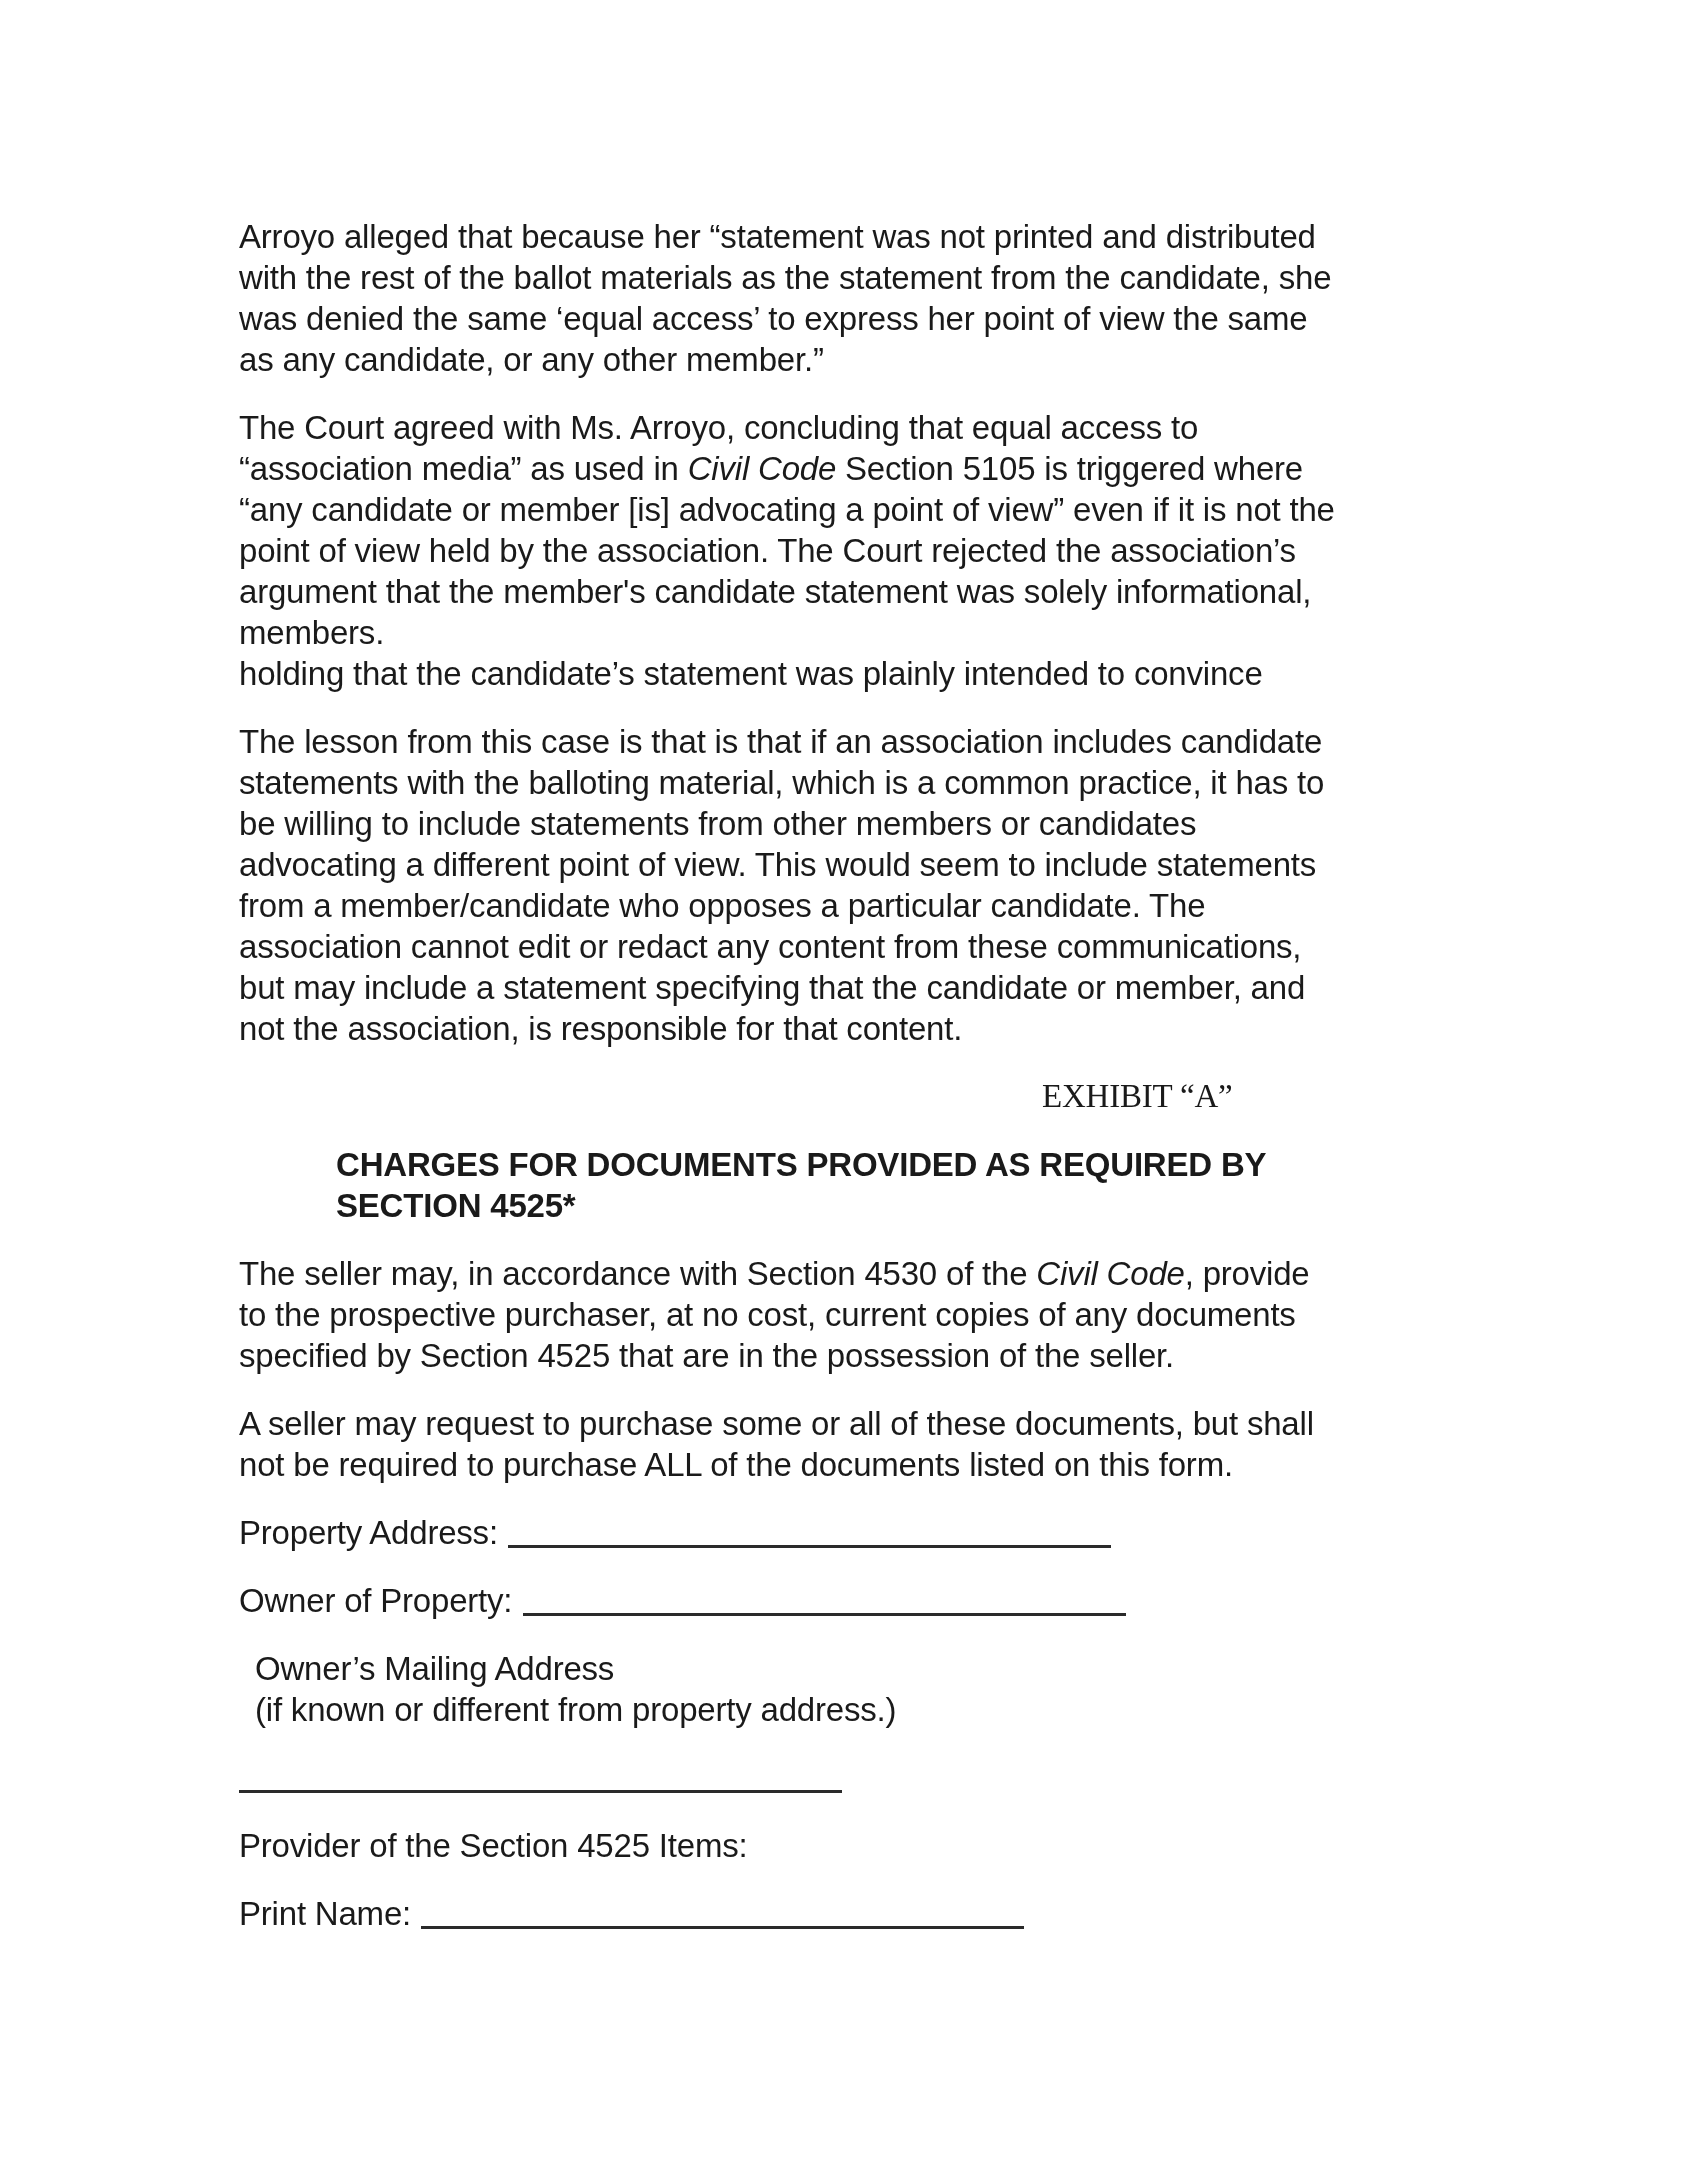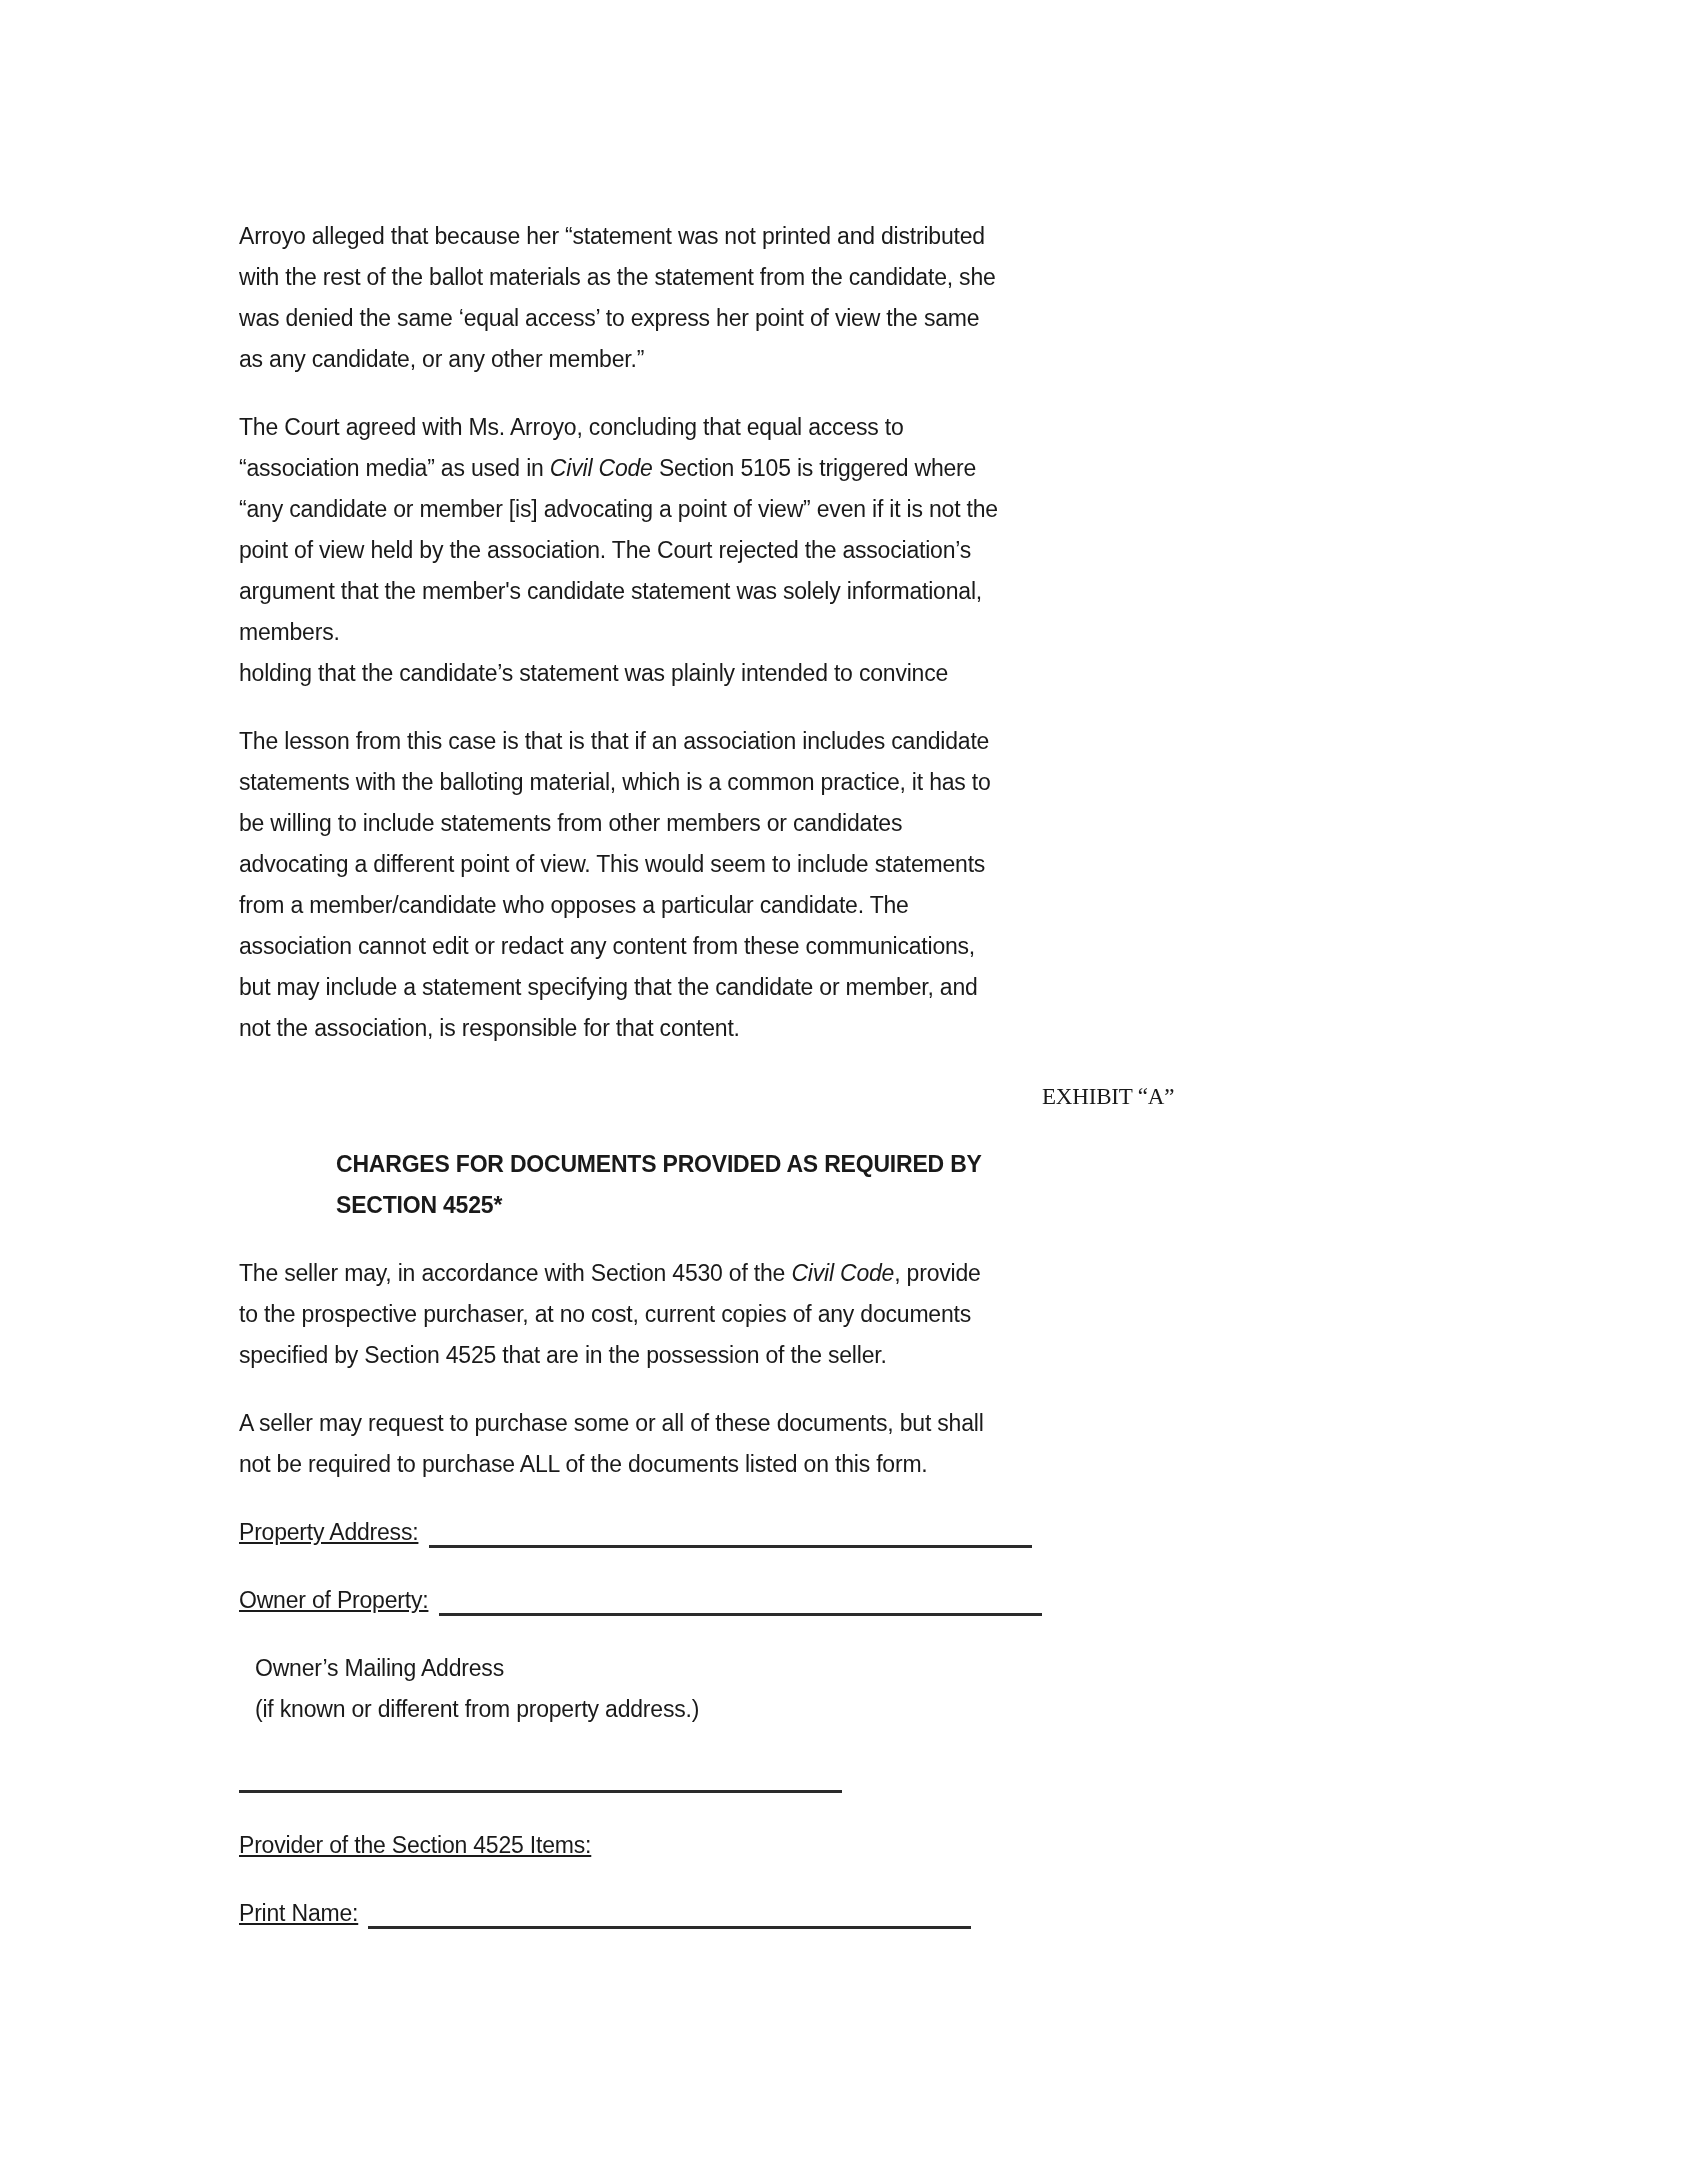--- a/index.html
+++ b/index.html
@@ -13,21 +13,21 @@
     position: relative;
     overflow: hidden;
     font-family: "Liberation Sans", sans-serif;
     color: #1a1a1a;
   }
   .page {
     position: absolute;
     left: 239px;
     top: 216px;
     width: 1210px;
-    font-size: 23px;
+    font-size: 33px;
     line-height: 41px;
     letter-spacing: -0.2px;
   }
   .para {
     margin: 0 0 27px 0;
   }
   .para .line {
     display: block;
     white-space: nowrap;
   }
@@ -46,21 +46,20 @@
     text-underline-offset: 5.1px;
     line-height: 41px;
   }
   .heading .line { display: block; white-space: nowrap; }
   .field {
     margin: 0 0 27px 0;
     white-space: nowrap;
     height: 41px;
     display: flex;
     align-items: flex-end;
-    text-decoration: underline;
   }
   .field .label { display: inline-block; }
   .blank {
     display: inline-block;
     height: 0;
     border-bottom: 3.4px solid #2a2a2a;
     margin-left: 10.2px;
     margin-bottom: 5.1px;
   }
   .blank.property-address { width: 603px; }

